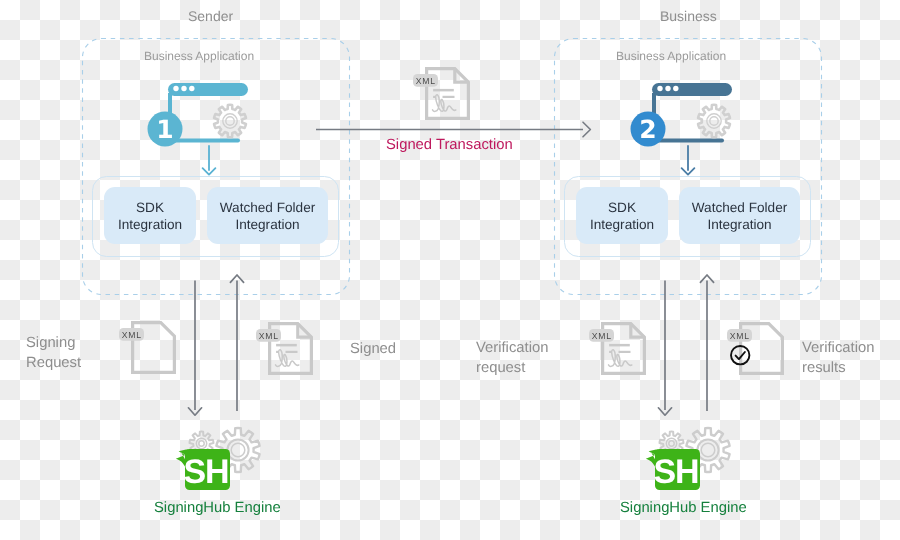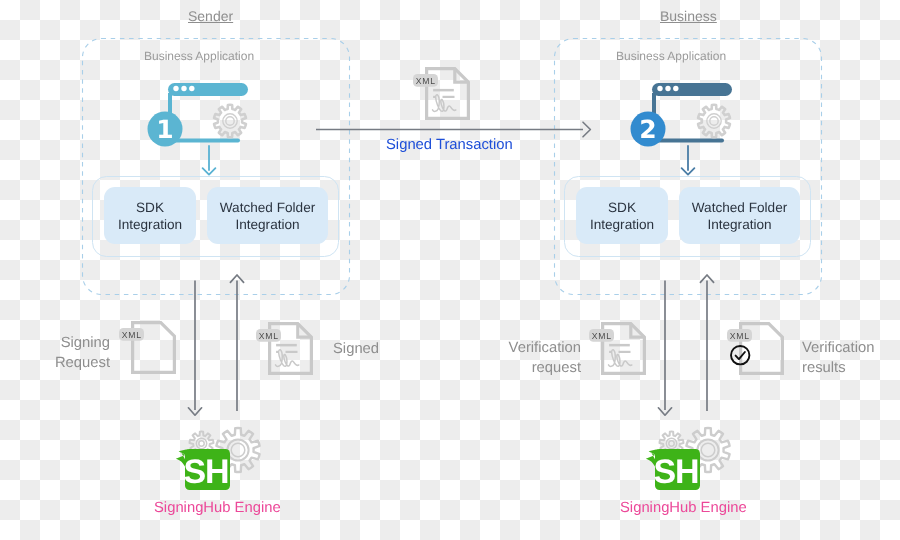--- a/index.html
+++ b/index.html
@@ -9,29 +9,29 @@
        font-family:"Liberation Sans",sans-serif;
        background-color:#ffffff;
        background-image:
          linear-gradient(45deg,#ededed 25%,transparent 25%,transparent 75%,#ededed 75%),
          linear-gradient(45deg,#ededed 25%,transparent 25%,transparent 75%,#ededed 75%);
        background-size:40px 40px;
        background-position:0 0,20px 20px;}
   #stage{position:relative;width:900px;height:540px;}
   .abs{position:absolute;}
   svg{display:block;overflow:visible;}
-  .lane-title{position:absolute;font-size:14px;color:#8e8e8e;white-space:nowrap;text-decoration:underline;}
+  .lane-title{position:absolute;font-size:14px;color:#8e8e8e;white-space:nowrap;}
   .panel-title{position:absolute;font-size:12px;color:#9b9b9b;white-space:nowrap;}
   .int-box{position:absolute;background:#d9eaf8;border-radius:11px;box-sizing:border-box;
            display:flex;flex-direction:column;align-items:center;justify-content:center;
            color:#2b3440;font-size:13.6px;line-height:17px;text-align:left;}
   .doc-label{position:absolute;font-size:14.8px;color:#8e8e8e;line-height:19.5px;white-space:nowrap;}
-  .doc-label.r{text-align:right;}
-  .engine-label{position:absolute;font-size:14.8px;color:#ec4899;white-space:nowrap;}
-  .xfer-label{position:absolute;font-size:14.8px;color:#1d4ed8;white-space:nowrap;}
+  .doc-label.r{text-align:left;margin-left:26px;}
+  .engine-label{position:absolute;font-size:14.8px;color:#15803d;white-space:nowrap;}
+  .xfer-label{position:absolute;font-size:14.8px;color:#be185d;white-space:nowrap;}
 </style>
 </head>
 <body>
 
 <div id="stage">
 
   <div class="lane-title" style="left:188px;top:8px;">Sender</div>
   <svg class="abs" style="left:82px;top:38px;" width="268" height="257" viewBox="0 0 268 257">
     <rect x="0.5" y="0.5" width="267" height="256" rx="19" ry="19" fill="none" stroke="#a9cfe9" stroke-width="1.1" stroke-dasharray="4.5 4.7"></rect>
   </svg>
@@ -169,21 +169,21 @@
     <path d="M17.6 5.6 H45.8 L59.4 19.2 V55.4 H17.6 Z" fill="none" stroke="#c9c9c9" stroke-width="3.2"></path>
     <circle cx="17.2" cy="37.2" r="9.2" fill="none" stroke="#111111" stroke-width="1.9"></circle>
     <path d="M12.6 37.6 l3.3 3.5 l6.0 -7.1" fill="none" stroke="#111111" stroke-width="1.9" stroke-linecap="round" stroke-linejoin="round"></path>
     <rect x="4.0" y="11.0" width="25.0" height="12.8" rx="4.4" fill="#d5d5d5"></rect>
     <text x="16.7" y="21.0" text-anchor="middle" font-family="Liberation Sans,sans-serif" font-size="8.6" letter-spacing="0.8" fill="#4a4a4a">XML</text>
   </svg>
   <div class="doc-label r" style="left:0px;top:334px;width:110px;">
     <div>Signing</div>
     <div>Request</div>
   </div>
-  <div class="doc-label" style="left:333px;top:340px;">
+  <div class="doc-label" style="left:350px;top:340px;">
     <div>Signed</div>
   </div>
   <div class="doc-label r" style="left:450px;top:339px;width:131px;">
     <div>Verification</div>
     <div>request</div>
   </div>
   <div class="doc-label" style="left:802px;top:339px;">
     <div>Verification</div>
     <div>results</div>
   </div>

